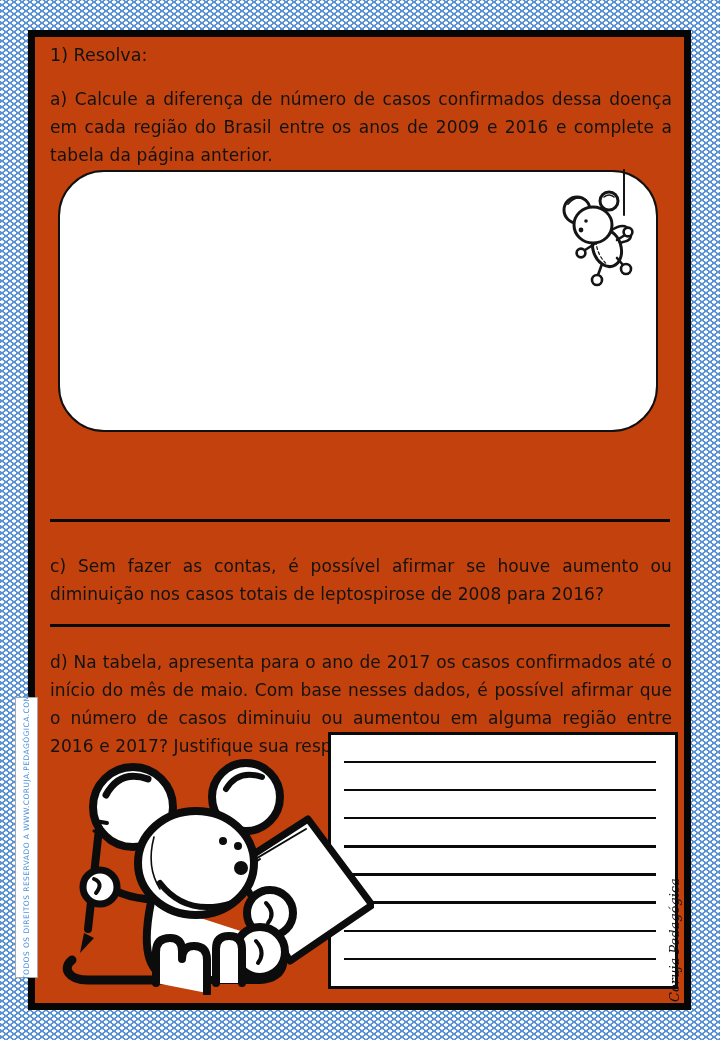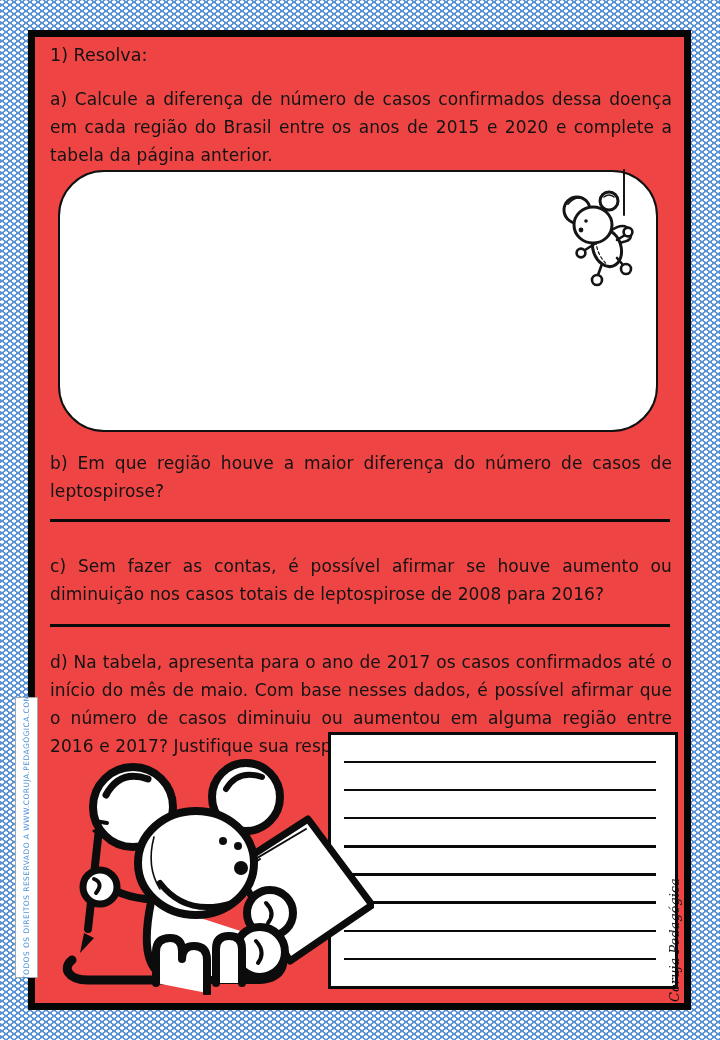--- a/index.html
+++ b/index.html
@@ -8,21 +8,21 @@
     font-family:"DejaVu Sans","Liberation Sans",sans-serif;
     background-color:#5b92d3;
     background-image:
       radial-gradient(3.2px 2.2px at 2px 2px, #ffffff 68%, rgba(255,255,255,0) 74%),
       radial-gradient(3.2px 2.2px at 2px 2px, #ffffff 68%, rgba(255,255,255,0) 74%);
     background-size:8px 6px;
     background-position:0 0,4px 3px;
   }
   .page{
     position:absolute;left:28px;top:30px;width:663px;height:980px;
-    box-sizing:border-box;border:7px solid #060606;background:#ef4444;
+    box-sizing:border-box;border:7px solid #060606;background:#c2410c;
   }
   .txt{
     position:absolute;left:15px;right:12px;color:#131313;
     font-size:17px;line-height:28px;text-align:justify;letter-spacing:0.1px;
   }
   .title{position:absolute;left:15px;top:8px;font-size:17.5px;color:#131313;}
   .rounded-box{
     position:absolute;left:23px;top:133px;width:600px;height:262px;
     box-sizing:border-box;border:2.5px solid #111;border-radius:46px;background:#fff;
   }
@@ -53,21 +53,21 @@
   }
   svg{display:block;}
 </style>
 </head>
 <body>
 
 <div class="page">
 
   <div class="title">1) Resolva:</div>
 
-  <div class="txt" style="top:48px;">a) Calcule a diferença de número de casos confirmados dessa doença em cada região do Brasil entre os anos de 2015 e 2020 e complete a tabela da página anterior.</div>
+  <div class="txt" style="top:48px;">a) Calcule a diferença de número de casos confirmados dessa doença em cada região do Brasil entre os anos de 2009 e 2016 e complete a tabela da página anterior.</div>
 
   <div class="rounded-box">
     <svg class="hang-mouse" viewBox="0 0 88 130">
       <g stroke="#151515" fill="none" stroke-linecap="round">
         <line x1="74" y1="0" x2="74" y2="46" stroke-width="2"></line>
         <path d="M60,62 q15,-10 20,0 q4,9 -7,11 q-6,1 -4,8" stroke-width="2.4"></path>
         <circle cx="27" cy="41" r="13" stroke-width="3" fill="#fff"></circle>
         <path d="M18,35 q8,-10 18,-4" stroke-width="2"></path>
         <circle cx="59" cy="32" r="9" stroke-width="3" fill="#fff"></circle>
         <path d="M54,28 q5,-4 10,0" stroke-width="1.6"></path>
@@ -83,21 +83,20 @@
         <line x1="67" y1="71" x2="75" y2="66" stroke-width="2.6"></line>
         <circle cx="78" cy="63" r="4.4" stroke-width="2.6" fill="#fff"></circle>
         <line x1="52" y1="95" x2="48" y2="106" stroke-width="2.6"></line>
         <circle cx="47" cy="111" r="5" stroke-width="2.6" fill="#fff"></circle>
         <line x1="67" y1="89" x2="73" y2="96" stroke-width="2.6"></line>
         <circle cx="76" cy="100" r="5" stroke-width="2.6" fill="#fff"></circle>
       </g>
     </svg>
   </div>
 
-  <div class="txt" style="top:412px;">b) Em que região houve a maior diferença do número de casos de leptospirose?</div>
   <div class="ans-rule rule-b"></div>
 
   <div class="txt" style="top:515px;">c) Sem fazer as contas, é possível afirmar se houve aumento ou diminuição nos casos totais de leptospirose de 2008 para 2016?</div>
   <div class="ans-rule rule-c"></div>
 
   <div class="txt" style="top:611px;">d) Na tabela, apresenta para o ano de 2017 os casos confirmados até o início do mês de maio. Com base nesses dados, é possível afirmar que o número de casos diminuiu ou aumentou em alguma região entre 2016 e 2017? Justifique sua resposta.</div>
 
   <div class="answer-box">
     <div class="ans-lines">
         <div class="ans-line"></div>

